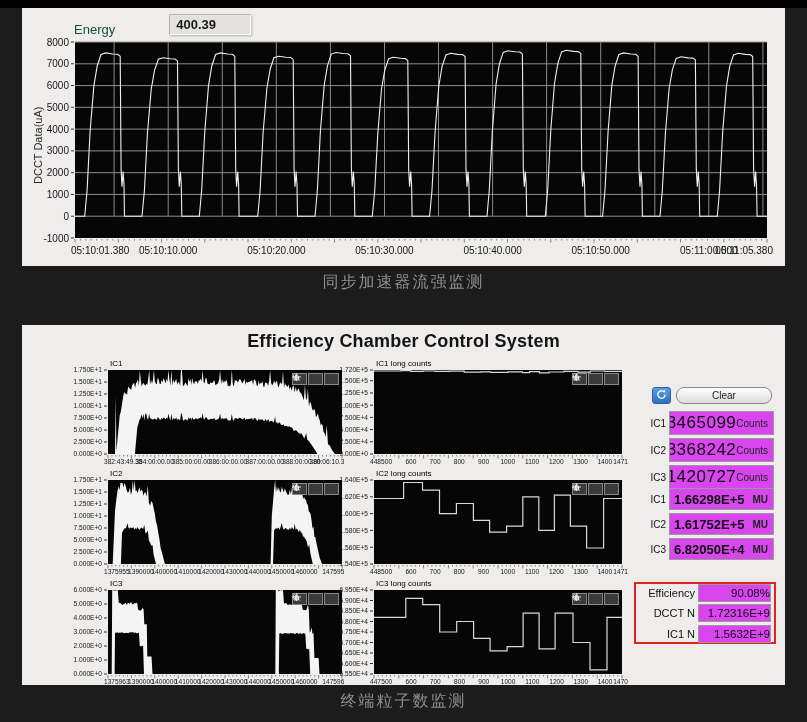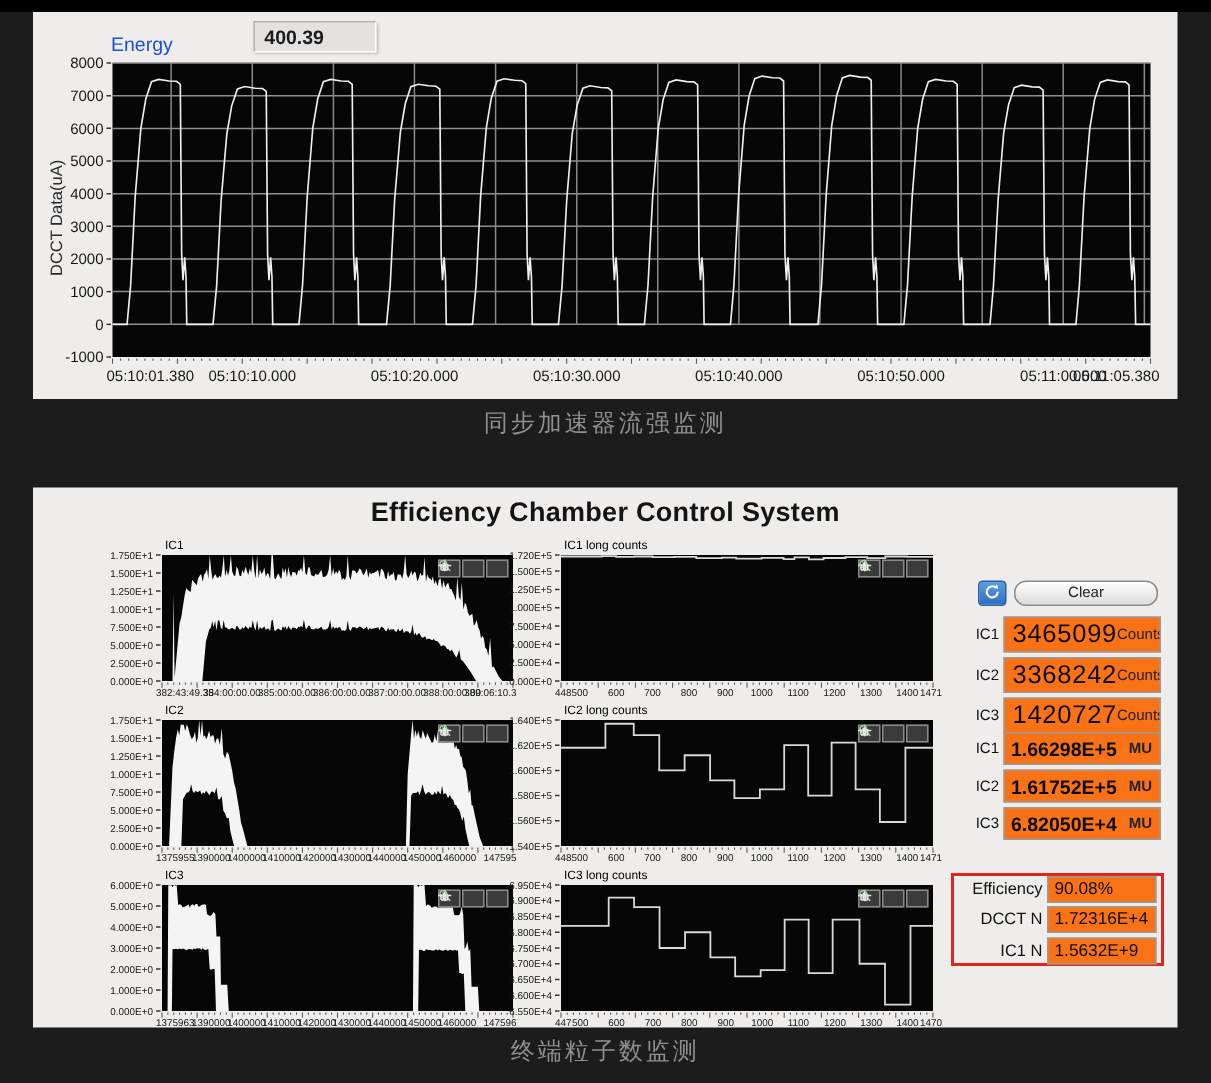--- a/index.html
+++ b/index.html
@@ -7,21 +7,21 @@
   .topbar{position:absolute;left:0;top:0;width:807px;height:8px;background:#000;}
   .panel{position:absolute;background:#eeedec;}
   .panel-top{left:22px;top:8px;width:763px;height:258px;}
   .panel-bottom{left:22px;top:325px;width:763px;height:360px;}
   .caption{position:absolute;left:0;width:807px;text-align:center;color:#8f8f8f;
     font-size:16px;letter-spacing:2px;}
   .caption-top{top:272px;text-align:center;}
   .caption-bottom{top:691px;}
   
   .energy-row{position:absolute;left:52px;top:3px;display:flex;align-items:center;gap:6px;z-index:3;}
-  .energy-label{font-size:13px;color:#1d4ed8;margin-top:11px;}
+  .energy-label{font-size:13px;color:#14532d;margin-top:11px;}
   .energy-value{display:inline-block;min-width:74px;height:19px;line-height:19px;background:#e3e2e1;
     border:1px solid #b5b4b2;border-bottom-color:#fff;border-right-color:#fff;
     font-size:13px;font-weight:bold;color:#1b1b1b;padding-left:6px;box-shadow:1px 1px 2px rgba(0,0,0,.25);margin-left:48px;}
   .dcct-chart{position:absolute;left:0;top:24px;width:763px;height:232px;}
   .dcct-ylab{position:absolute;left:10px;top:52px;height:170px;writing-mode:vertical-rl;
     transform:rotate(180deg);font-size:11px;color:#2a2a2a;text-align:center;z-index:2;}
   .dcct-chart svg,.schart svg,.mchart svg{position:absolute;left:0;top:0;}
   
   .ics-title{position:absolute;left:0;top:6px;width:763px;margin:0;text-align:center;
     font-size:18px;font-weight:bold;color:#141414;letter-spacing:.2px;}
@@ -40,21 +40,21 @@
   .refresh-btn{width:19px;height:17px;border:1px solid #2a5fa0;border-radius:3px;
     background:linear-gradient(#5aa0e0,#2f6fbe);display:flex;align-items:center;justify-content:center;padding:0;}
   .clear-btn{flex:1;height:17px;border:1px solid #8a8a8a;border-radius:8px;
     background:linear-gradient(#fefefe,#dcdcdc);font-size:10px;color:#222;
     font-family:"Liberation Sans","DejaVu Sans",sans-serif;}
   .vgroup{position:absolute;left:624px;width:128px;}
   .counts-group{top:86px;}
   .mu-group{top:163px;}
   .vrow{display:flex;align-items:center;margin-bottom:3px;}
   .vrow .vlab{width:20px;text-align:right;font-size:10px;color:#111;margin-right:3px;flex:none;}
-  .vbox{flex:1;background:#f97316;border:1px solid #9a9a9a;display:flex;align-items:center;overflow:hidden;}
+  .vbox{flex:1;background:#d946ef;border:1px solid #9a9a9a;display:flex;align-items:center;overflow:hidden;justify-content:flex-end;}
   .counts-group .vbox{height:22px;}
   .counts-group .vval{font-size:17px;color:#0d0d0d;padding-left:5px;letter-spacing:.5px;}
   .mu-group .vbox{height:20px;font-weight:bold;}
   .mu-group .vval{font-size:13px;color:#0d0d0d;padding-left:4px;}
   .vunit{margin-left:auto;font-size:10px;color:#222;padding-right:5px;}
   .red-box{position:absolute;left:612px;top:257px;width:142px;height:62px;border:2px solid #e0251f;
     padding:0 3px;box-sizing:border-box;display:flex;flex-direction:column;justify-content:space-between;}
   .red-row{display:flex;align-items:center;height:17px;}
   .red-row .rlab{width:56px;text-align:right;font-size:11px;color:#111;margin-right:3px;flex:none;}
   .red-row .vbox{height:16px;}
@@ -1013,21 +1013,21 @@
   <div class="red-box">
     <div class="red-row">
       <span class="rlab">Efficiency</span>
       <div class="vbox">
         <span class="vval">90.08%</span>
       </div>
     </div>
     <div class="red-row">
       <span class="rlab">DCCT N</span>
       <div class="vbox">
-        <span class="vval">1.72316E+4</span>
+        <span class="vval">1.72316E+9</span>
       </div>
     </div>
     <div class="red-row">
       <span class="rlab">IC1 N</span>
       <div class="vbox">
         <span class="vval">1.5632E+9</span>
       </div>
     </div>
   </div>
 </section>

